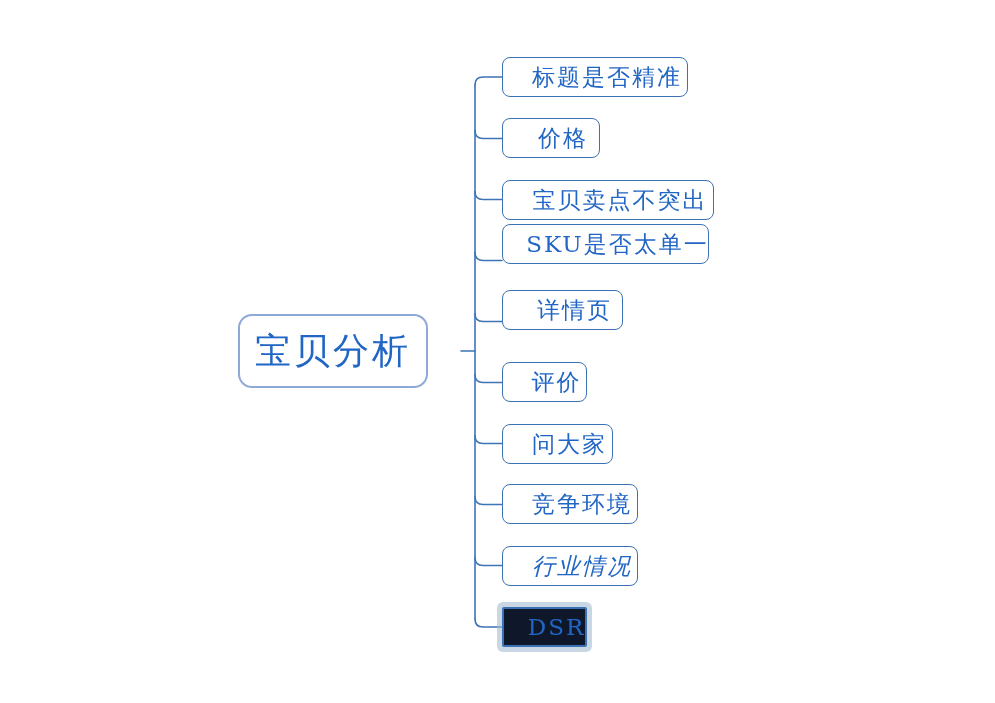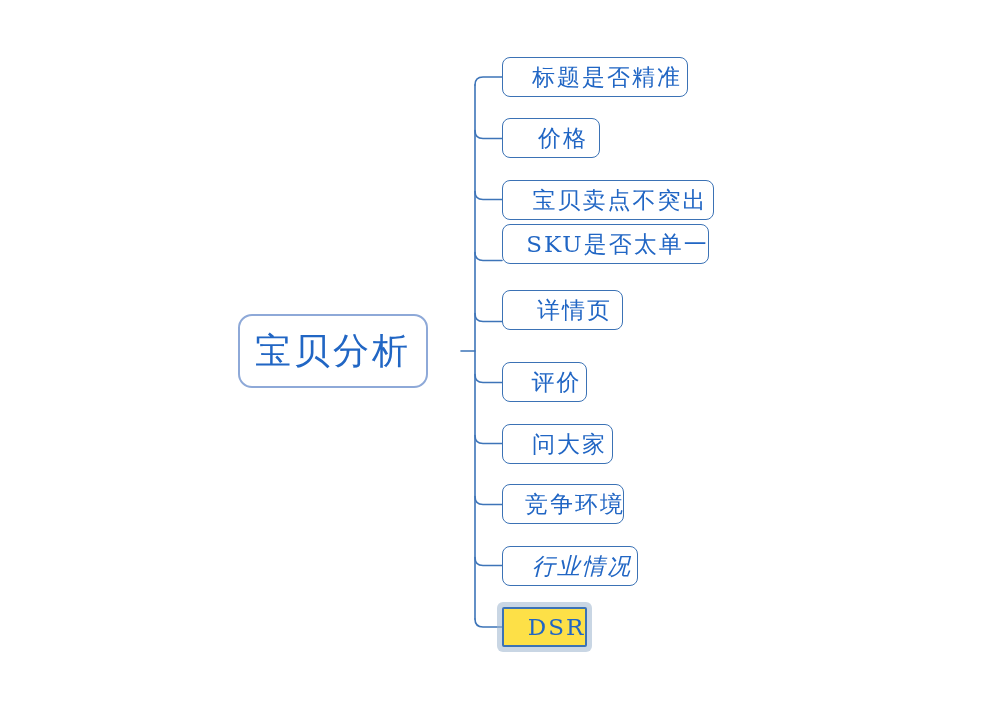--- a/index.html
+++ b/index.html
@@ -34,21 +34,21 @@
     border:1.6px solid #3b72b5;
     border-radius:8px;
     color:#2166c4;
     font-size:23px;
     letter-spacing:2px;
     cursor:default;
     white-space:nowrap;
     padding-left:24px;
   }
   .topic.selected{
-    background:#fde047;
+    background:#0f172a;
     border-width:2px;
     border-radius:2px;
     box-shadow:0 0 0 5px rgba(157,181,206,0.55);
   }
 </style>
 </head>
 <body>
 
 <div class="canvas">
 
@@ -78,19 +78,19 @@
   <div class="topic" style="top:180px;width:212px;">宝贝卖点不突出</div>
 
   <div class="topic" style="top:224px;width:207px;">SKU是否太单一</div>
 
   <div class="topic" style="top:290px;width:121px;">详情页</div>
 
   <div class="topic" style="top:362px;width:85px;">评价</div>
 
   <div class="topic" style="top:424px;width:111px;">问大家</div>
 
-  <div class="topic" style="top:484px;width:122px;">竞争环境</div>
+  <div class="topic" style="top:484px;width:136px;">竞争环境</div>
 
   <div class="topic" style="top:546px;width:136px;font-style:italic;">行业情况</div>
 
   <div class="topic selected" style="top:607px;width:85px;">DSR</div>
 
 </div>
 
 </body></html>

